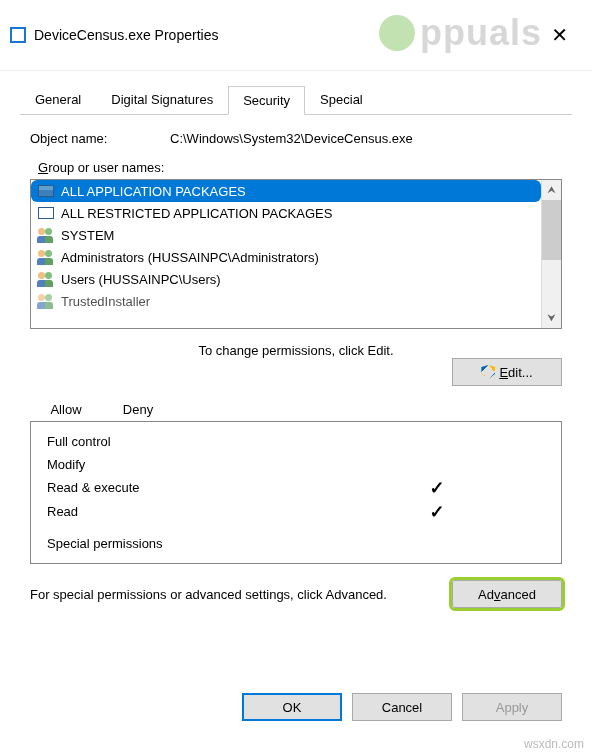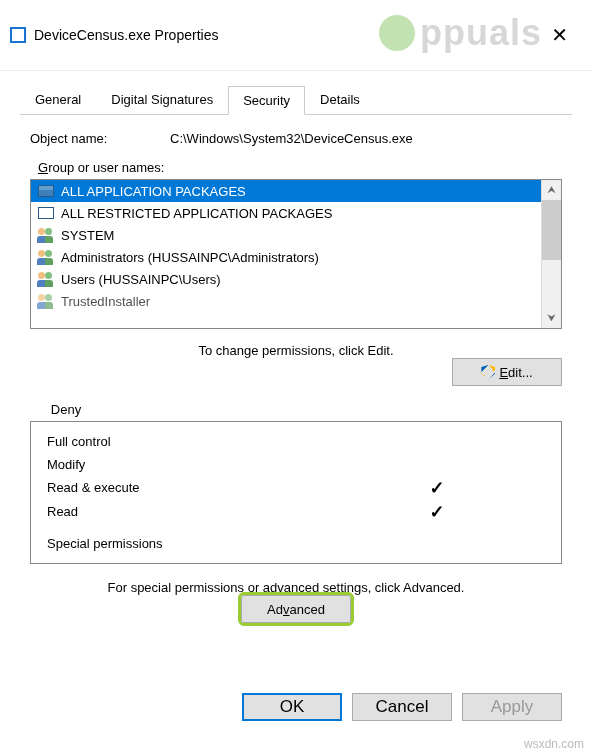--- a/index.html
+++ b/index.html
@@ -91,20 +91,21 @@
     .listbox-items { flex: 1; overflow: hidden; }
     .listbox-item {
       display: flex;
       align-items: center;
       padding: 3px 6px;
       cursor: pointer;
     }
     .listbox-item.selected {
       background: #0078d7;
       color: #fff;
+      border-radius: 6px;
     }
     .li-icon {
       width: 18px; height: 16px;
       margin-right: 6px;
       display: inline-flex;
       align-items: center;
       justify-content: center;
     }
     .icon-package {
       width: 16px; height: 12px;
@@ -197,21 +198,20 @@
       width: 72px;
       text-align: center;
       font-size: 18px;
       font-weight: bold;
       line-height: 16px;
     }
     .advanced-row {
       display: flex;
       align-items: center;
       margin-top: 16px;
-      flex-direction: column;
     }
     .advanced-text { flex: 1; padding-right: 20px; }
     .advanced-btn {
       width: 110px;
       height: 28px;
       border: 1px solid #aaa;
       background: #e1e1e1;
       cursor: pointer;
       font-family: inherit;
       font-size: 13px;
@@ -227,21 +227,21 @@
       display: flex;
       gap: 10px;
     }
     .footer button {
       width: 100px;
       height: 28px;
       border: 1px solid #aaa;
       background: #e1e1e1;
       cursor: pointer;
       font-family: inherit;
-      font-size: 17px;
+      font-size: 13px;
     }
     .footer button.primary {
       border: 2px solid #0078d7;
     }
     .footer button:disabled {
       color: #999;
       cursor: default;
     }
     .src-watermark {
       position: absolute;
@@ -264,21 +264,21 @@
 <div class="watermark">
   <span class="watermark-face"></span>
   <span>ppuals</span>
 </div>
 
 <div class="dialog-body">
   <div class="tabs">
     <div class="tab">General</div>
     <div class="tab">Digital Signatures</div>
     <div class="tab active">Security</div>
-    <div class="tab">Details</div>
+    <div class="tab">Special</div>
   </div>
 
   <div class="content">
     <div class="row">
       <span class="label">Object name:</span>
       <span>C:\Windows\System32\DeviceCensus.exe</span>
     </div>
 
     <span class="group-label"><span class="u">G</span>roup or user names:</span>
 
@@ -340,20 +340,21 @@
 
     <div class="edit-row">
       <span>To change permissions, click Edit.</span>
       <button class="edit-btn">
         <span class="shield-icon"></span>
         <span><span class="u">E</span>dit...</span>
       </button>
     </div>
 
     <div class="perms-header">
+      <span class="perms-header-col">Allow</span>
       <span class="perms-header-col">Deny</span>
     </div>
 
     <div class="perms-table">
       <div class="perm-row">
         <span class="perm-name">Full control</span>
         <span class="perm-col"></span>
         <span class="perm-col"></span>
       </div>
       <div class="perm-row">

